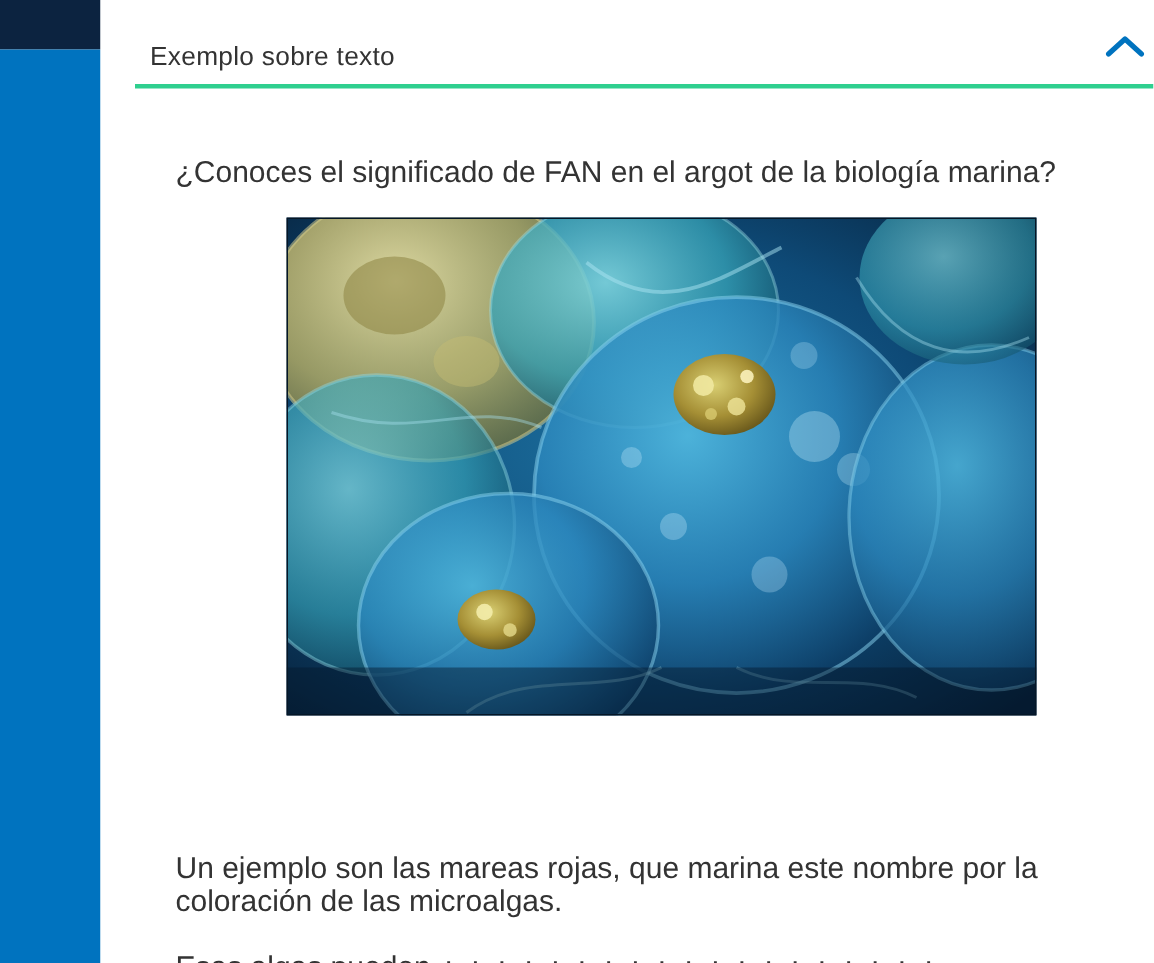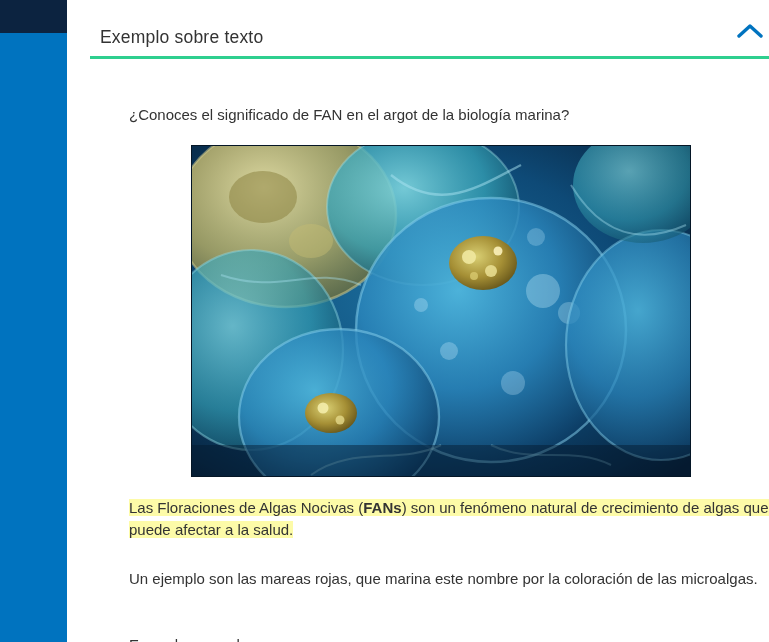--- a/index.html
+++ b/index.html
@@ -86,24 +86,23 @@
     cursor: pointer;
     display: flex;
     align-items: center;
     justify-content: center;
   }
   #collapse-toggle svg { display: block; }
 
   
   .para {
     position: absolute;
-    font-size: 15px;
+    font-size: 20px;
     line-height: 22px;
     color: #333333;
-    margin-left: 12px;
   }
   #intro-question {
     left: 50px;
     top: 104px;
     width: 620px;
   }
 
   
   #figure {
     position: absolute;
@@ -237,21 +236,18 @@
       <path d="M30 130 C90 150 120 120 170 140" fill="none" stroke="#a9e4f2" stroke-opacity="0.4" stroke-width="2"></path>
       <path d="M380 40 C410 90 450 100 495 80" fill="none" stroke="#a9e4f2" stroke-opacity="0.4" stroke-width="2"></path>
       <path d="M120 330 C160 300 210 320 250 300" fill="none" stroke="#a9e4f2" stroke-opacity="0.35" stroke-width="2"></path>
       <path d="M300 300 C340 320 380 300 420 320" fill="none" stroke="#a9e4f2" stroke-opacity="0.3" stroke-width="2"></path>
 
       <rect x="0" y="300" width="500" height="32" fill="#04182c" opacity="0.45"></rect>
       <rect x="0" y="0" width="500" height="332" fill="none" stroke="#051626" stroke-width="2"></rect>
     </svg>
   </div>
 
-  <div class="para" id="highlight-para">
-    <span class="hl">Las Floraciones de Algas Nocivas (</span><span class="hl"><b>FAN</b></span><span class="hl"><b>s</b></span><span class="hl">) son un fenómeno natural de crecimiento de algas que puede afectar a la salud.</span>
-  </div>
 
   <div class="para" id="para-2">Un ejemplo son las mareas rojas, que marina este nombre por la coloración de las microalgas.</div>
 
   <div class="para" id="para-3">Esas algas pueden ¿ ¿ ¿ ¿ ¿ ¿ ¿ ¿ ¿ ¿ ¿ ¿ ¿ ¿ ¿ ¿ ¿ ¿ ¿</div>
 
 </div>
 
 </body></html>

